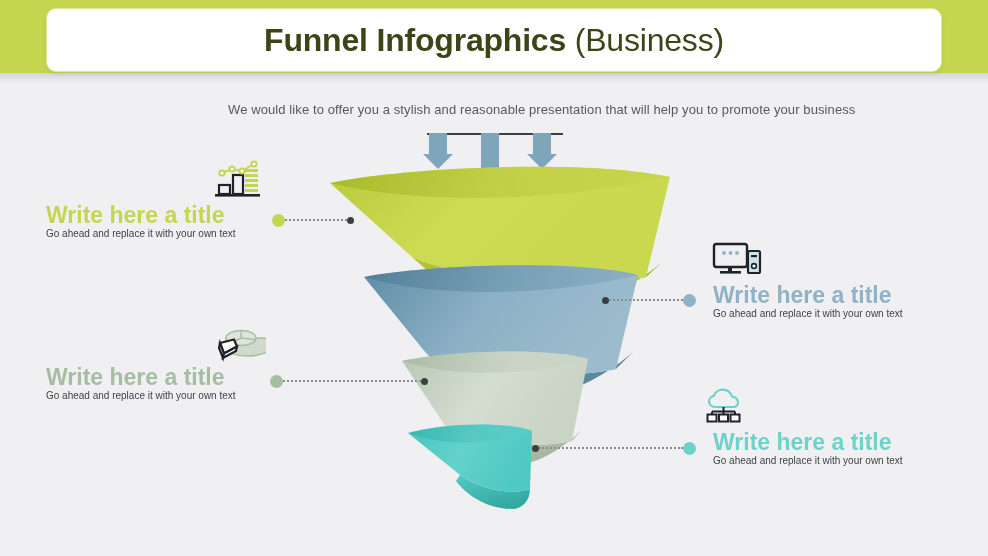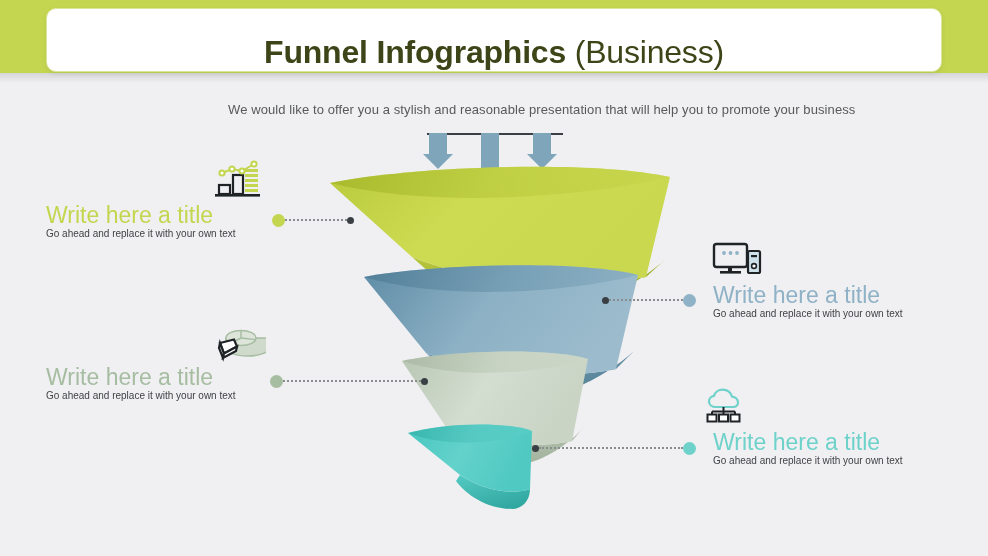--- a/index.html
+++ b/index.html
@@ -23,21 +23,21 @@
   }
   .header-band::after {
     content:""; position:absolute; left:0; top:73px; width:988px; height:10px;
     background:linear-gradient(to bottom, rgba(120,120,120,.22), rgba(120,120,120,0));
   }
   .title-card {
     position:absolute; left:46px; top:8px; width:896px; height:64px;
     background:#ffffff; border-radius:10px;
     border:1px solid #dbe69a;
     box-shadow:0 2px 4px rgba(90,90,90,.13);
-    display:flex; align-items:flex-end; justify-content:center;
+    display:flex; align-items:center; justify-content:center;
     z-index:5;
   }
   .title-text {
     font-size:32px; color:#3d4417; letter-spacing:-0.2px;
     white-space:nowrap;
   }
   .title-text .t-bold { font-weight:bold; }
   .title-text .t-reg  { font-weight:normal; }
 
   .subtitle {
@@ -74,21 +74,21 @@
   .conn .line {
     flex:1 1 auto; height:0; border-top:2px dotted #8a8d90;
   }
   .conn .smalldot {
     width:7px; height:7px; border-radius:50%; background:#3a3f44; flex:0 0 auto;
   }
 
   
   .item { position:absolute; }
   .item .item-title {
-    font-size:23px; font-weight:normal; white-space:nowrap; line-height:1.1;
+    font-size:23px; font-weight:bold; white-space:nowrap; line-height:1.1;
   }
   .item .item-body {
     font-size:10px; color:#404245; white-space:nowrap; 
   }
   .item.left  { text-align:left; }
   .item.right { text-align:left; }
 
   .icon-wrap { position:absolute; width:56px; height:40px; }
   .icon-wrap svg { display:block; }
 </style>

